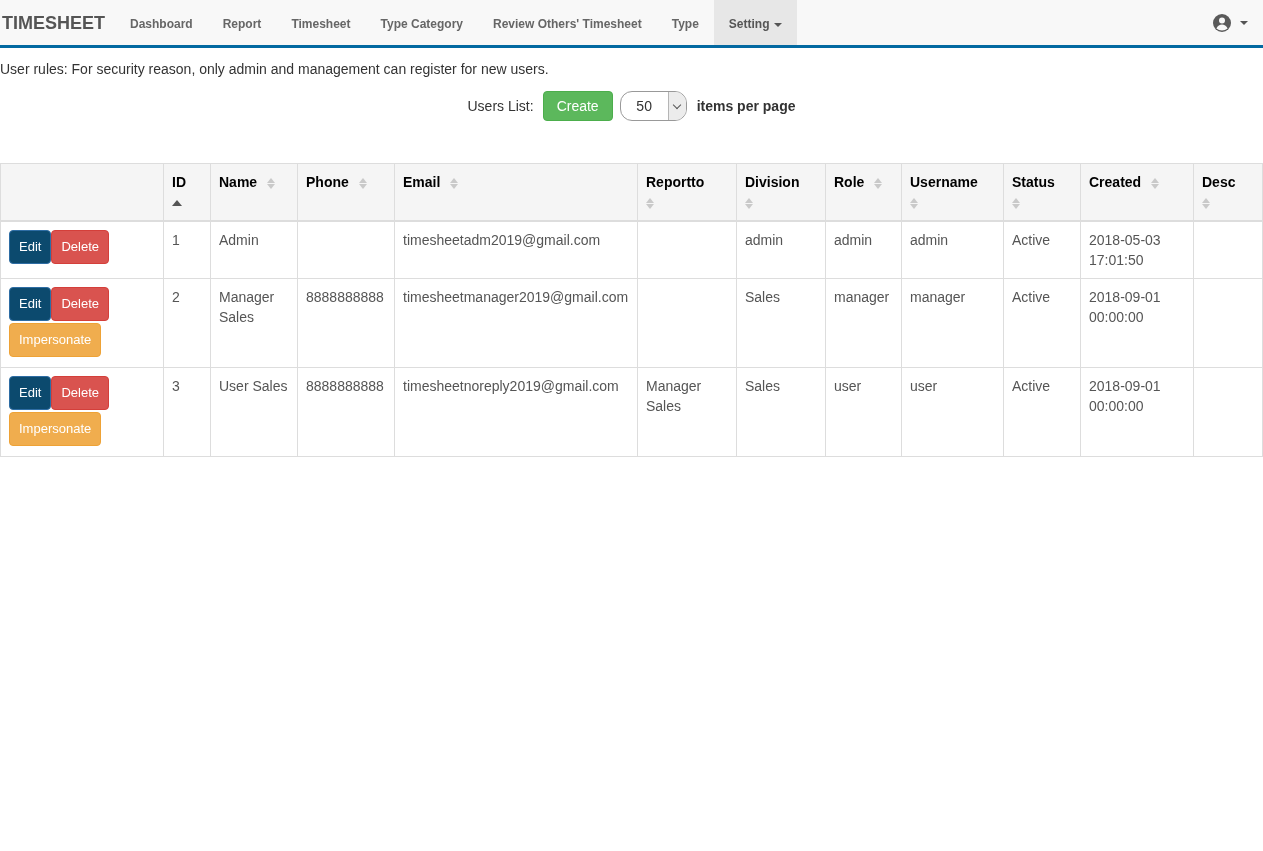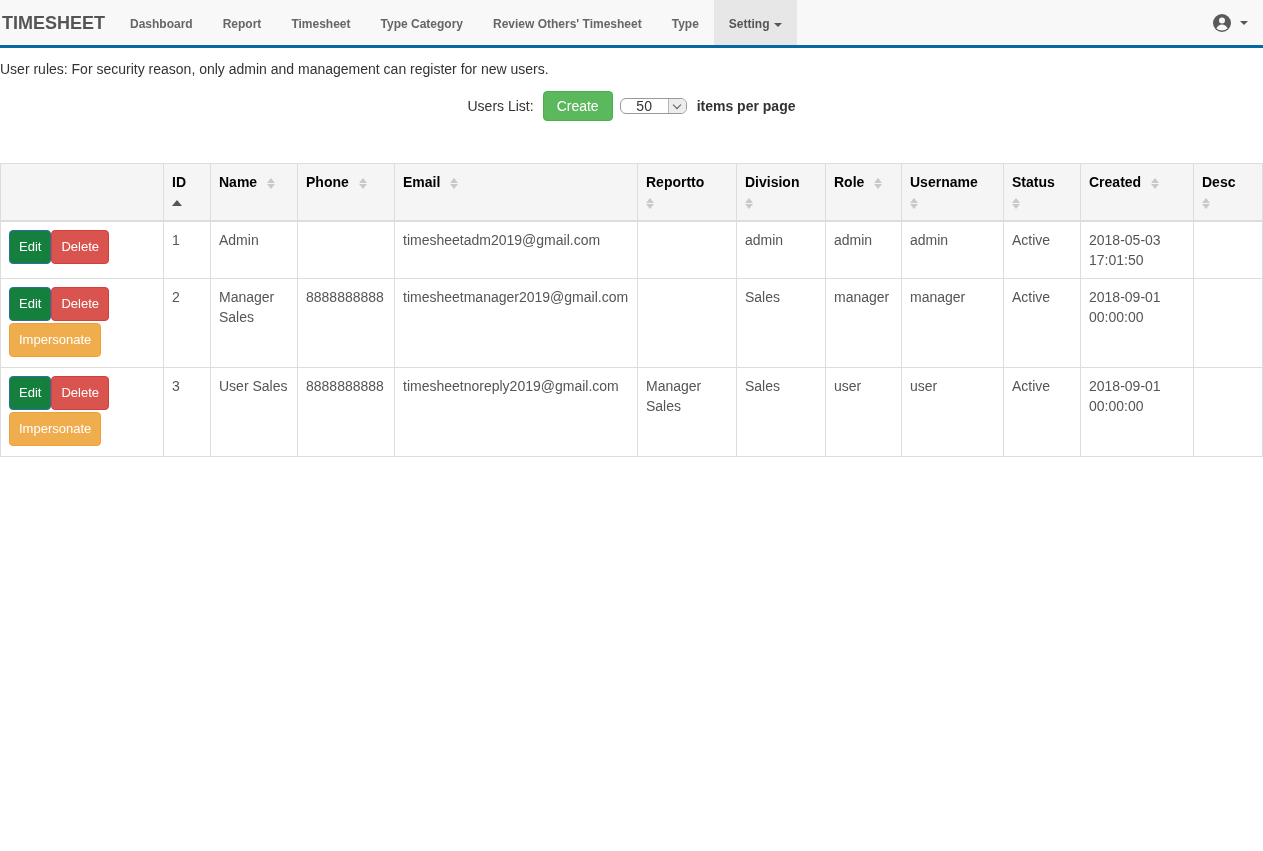--- a/index.html
+++ b/index.html
@@ -38,22 +38,22 @@
   .content { padding:0; }
   .user-rules { margin:14px 0 0 0; color:#333; line-height:14px; }
   .toolbar { margin-top:15px; display:flex; align-items:center; height:30px;justify-content:center; }
   .toolbar .lbl { margin-right:9px; }
   .btn-create {
     background:#5cb85c; border:1px solid #4cae4c; color:#fff;
     border-radius:4px; padding:5px 13px; font-size:14px; line-height:18px;
     font-family:inherit; cursor:pointer; height:30px;
   }
   .select {
-    margin-left:7px; width:67px; height:16px; background:#fff;
-    border:1px solid #999; border-radius:6px; display:flex; cursor:pointer; overflow:hidden;
+    margin-left:7px; width:67px; height:30px; background:#fff;
+    border:1px solid #999; border-radius:12px; display:flex; cursor:pointer; overflow:hidden;
   }
   .select-value { flex:1; display:flex; align-items:center; justify-content:center; color:#333; }
   .select-arrow {
     width:18px; background:#ececec; border-left:1px solid #b5b5b5;
     display:flex; align-items:center; justify-content:center;
   }
   .chev {
     width:6px; height:6px; border-right:1px solid #555; border-bottom:1px solid #555;
     transform:rotate(45deg); margin-top:-3px;
   }
@@ -85,21 +85,21 @@
   .sort-icon.sorted .tri-up {
     top:1px; border-left-width:5px; border-right-width:5px;
     border-bottom-width:6px; border-bottom-color:#555;
   }
 
   .btn {
     display:inline-block; border-radius:4px; color:#fff; padding:6px 9px;
     font-size:13px; line-height:20px; font-family:inherit; cursor:pointer;
     margin:0 0 2px 0; border:1px solid transparent; vertical-align:top;
   }
-  .btn-primary { background:#15803d; border-color:#2e6da4; }
+  .btn-primary { background:#0c4a6e; border-color:#2e6da4; }
   .btn-danger  { background:#d9534f; border-color:#d43f3a; }
   .btn-warning { background:#f0ad4e; border-color:#eea236; }
 </style>
 </head>
 <body>
 
 <header class="navbar">
   <div class="brand">TIMESHEET</div>
   <nav class="nav">
       <a class="nav-item">Dashboard</a>

